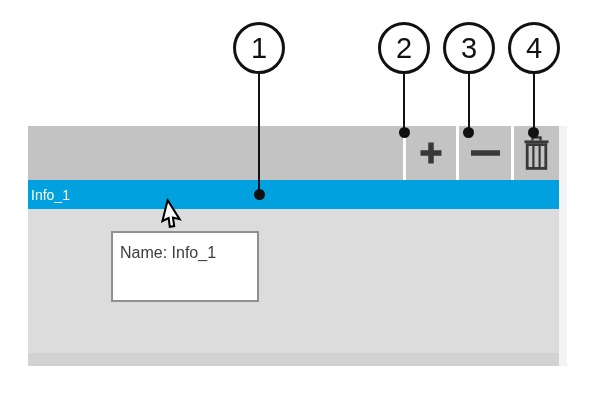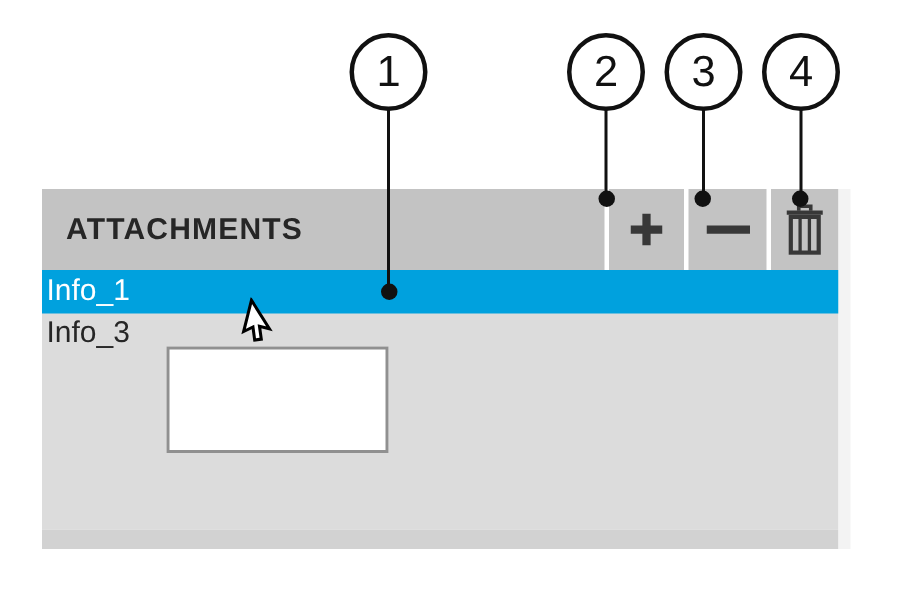--- a/index.html
+++ b/index.html
@@ -27,21 +27,21 @@
   .toolbar{margin-left:auto;display:flex;height:100%;}
   .tool-btn{appearance:none;background:transparent;margin:0;padding:0;
     border:none;border-left:3px solid #fff;height:100%;
     display:flex;align-items:center;justify-content:center;cursor:pointer;}
   .btn-add{width:53px;} .btn-remove{width:55px;} .btn-delete{width:48px;}
   .tool-btn svg{display:block;}
 
   .list{position:absolute;left:28px;top:180px;width:531px;height:173px;
     background:var(--list-bg,#dcdcdc);z-index:1;}
   .row{height:27px;display:flex;align-items:center;padding-left:3px;
-    font-size:20px;color:var(--text-dark,#262626);cursor:default;}
+    font-size:14px;color:var(--text-dark,#262626);cursor:default;}
   .row.selected{height:29px;background:var(--selection-blue,#00a1de);
     color:var(--selection-text,#fff);}
 
   .bottom-band{position:absolute;left:28px;top:353px;width:531px;height:13px;
     background:var(--bottom-band,#d2d2d2);z-index:1;}
   .right-strip{position:absolute;left:559px;top:126px;width:8px;height:240px;
     background:var(--right-strip,#f3f3f3);z-index:1;}
 
   
   .tooltip{position:absolute;left:111px;top:231px;width:148px;height:71px;
@@ -76,21 +76,20 @@
     <span>2</span>
   </div>
   <div class="circle c3">
     <span>3</span>
   </div>
   <div class="circle c4">
     <span>4</span>
   </div>
 
   <div class="panel-header">
-    <span class="panel-title">ATTACHMENTS</span>
     <div class="toolbar">
       <button class="tool-btn btn-add">
         <svg width="24" height="24" viewBox="0 0 24 24">
           <path d="M12 1.5 V22.5 M1.5 12 H22.5" stroke="#383838" stroke-width="5.5" fill="none"></path>
         </svg>
       </button>
       <button class="tool-btn btn-remove">
         <svg width="29" height="8" viewBox="0 0 29 8">
           <line x1="0" y1="4" x2="29" y2="4" stroke="#383838" stroke-width="5.5"></line>
         </svg>
@@ -102,26 +101,26 @@
           <rect x="3.2" y="8.6" width="18.6" height="23.8" fill="none" stroke="#383838" stroke-width="2.8"></rect>
           <line x1="9.4" y1="8.6" x2="9.4" y2="32.4" stroke="#383838" stroke-width="2.2"></line>
           <line x1="15.6" y1="8.6" x2="15.6" y2="32.4" stroke="#383838" stroke-width="2.2"></line>
         </svg>
       </button>
     </div>
   </div>
 
   <div class="list">
     <div class="row selected">Info_1</div>
-    <div class="row">Info_3</div>
   </div>
 
   <div class="bottom-band"></div>
   <div class="right-strip"></div>
 
   <div class="tooltip">
+    <div>Name: Info_1</div>
   </div>
 
   <svg class="cursor" width="24" height="29" viewBox="0 0 14 17">
     <path d="M1.2 1 L1.2 13.6 L4.3 11 L6.2 15.8 L8.6 14.8 L6.7 10.1 L10.7 10.1 Z" fill="#ffffff" stroke="#000000" stroke-width="1.2" stroke-linejoin="miter"></path>
   </svg>
 
 </div>
 
 </body></html>

